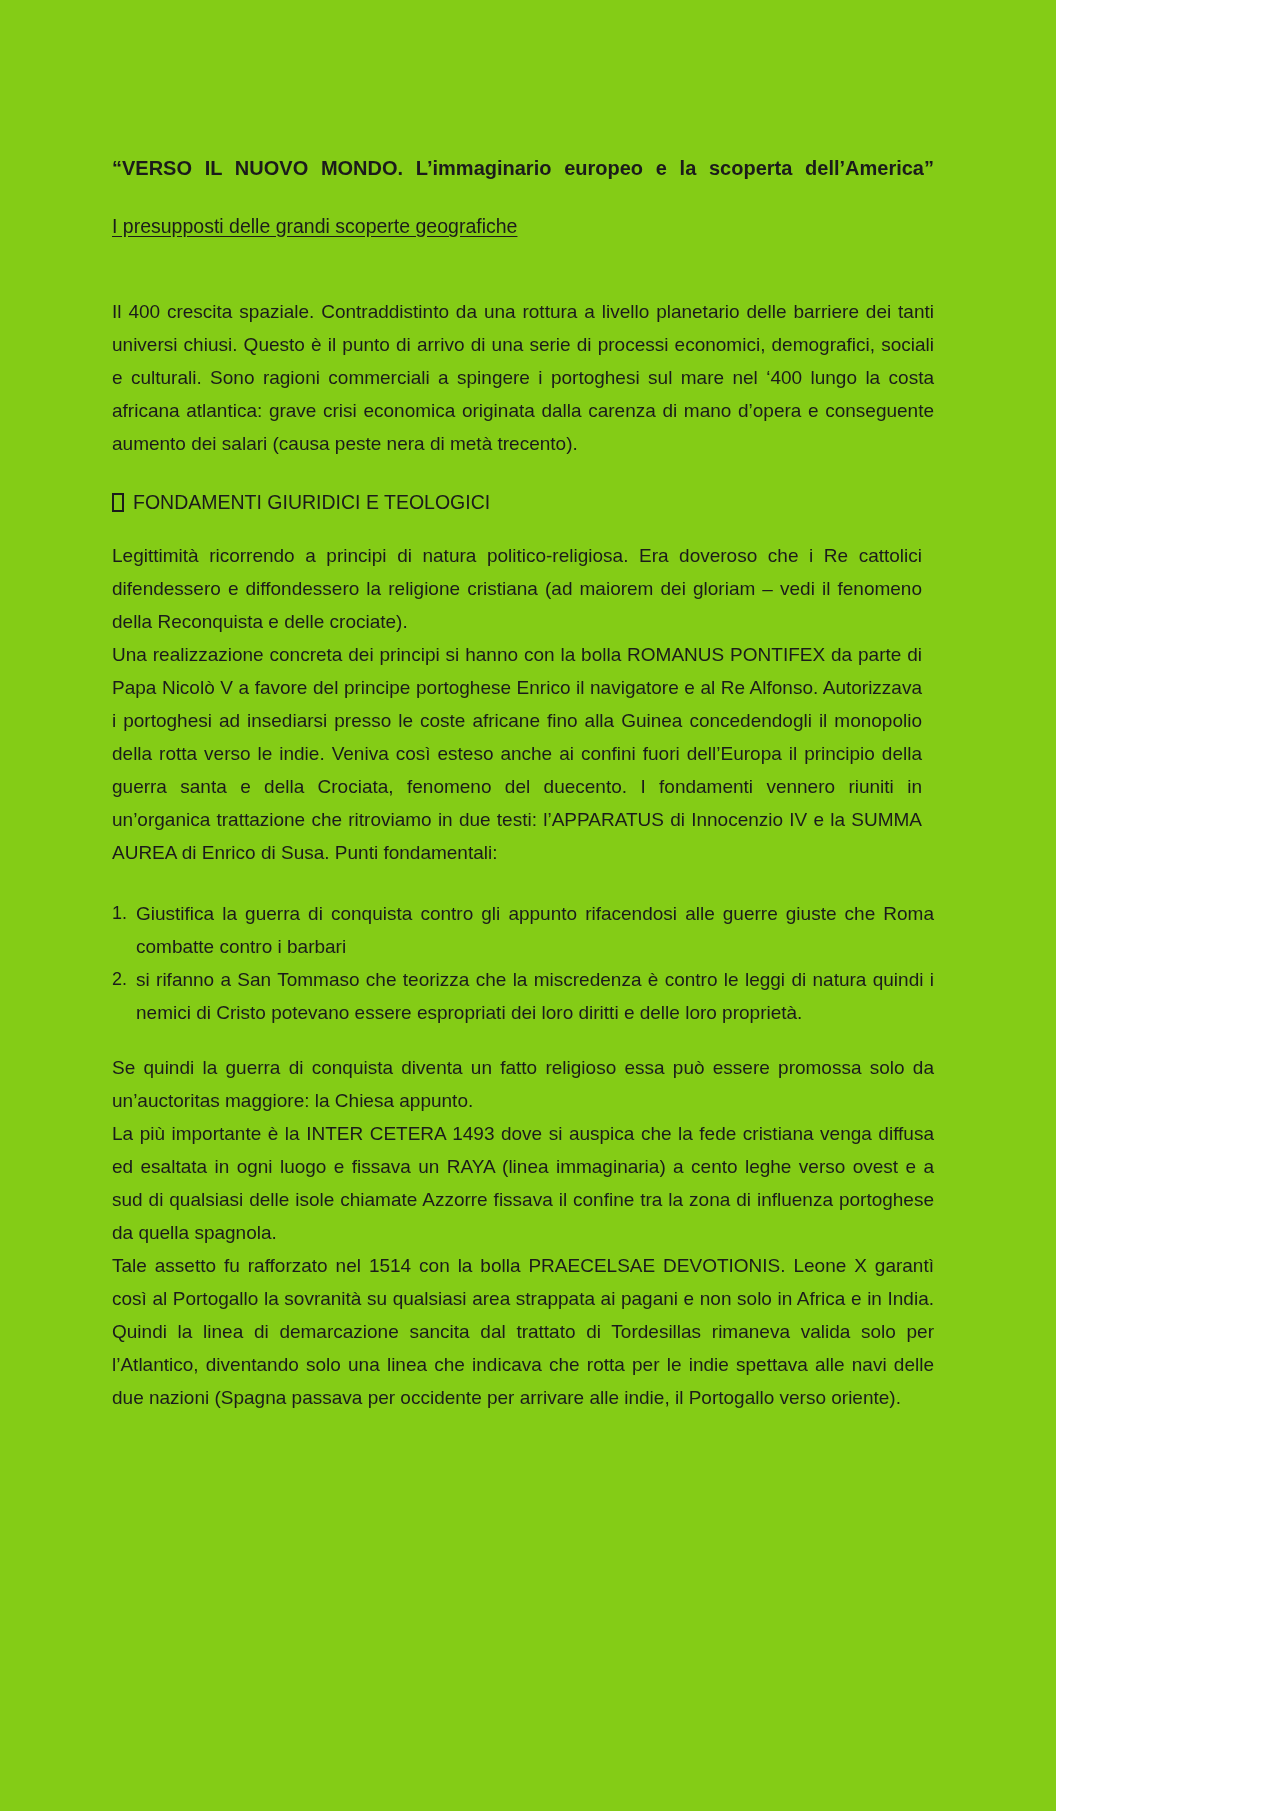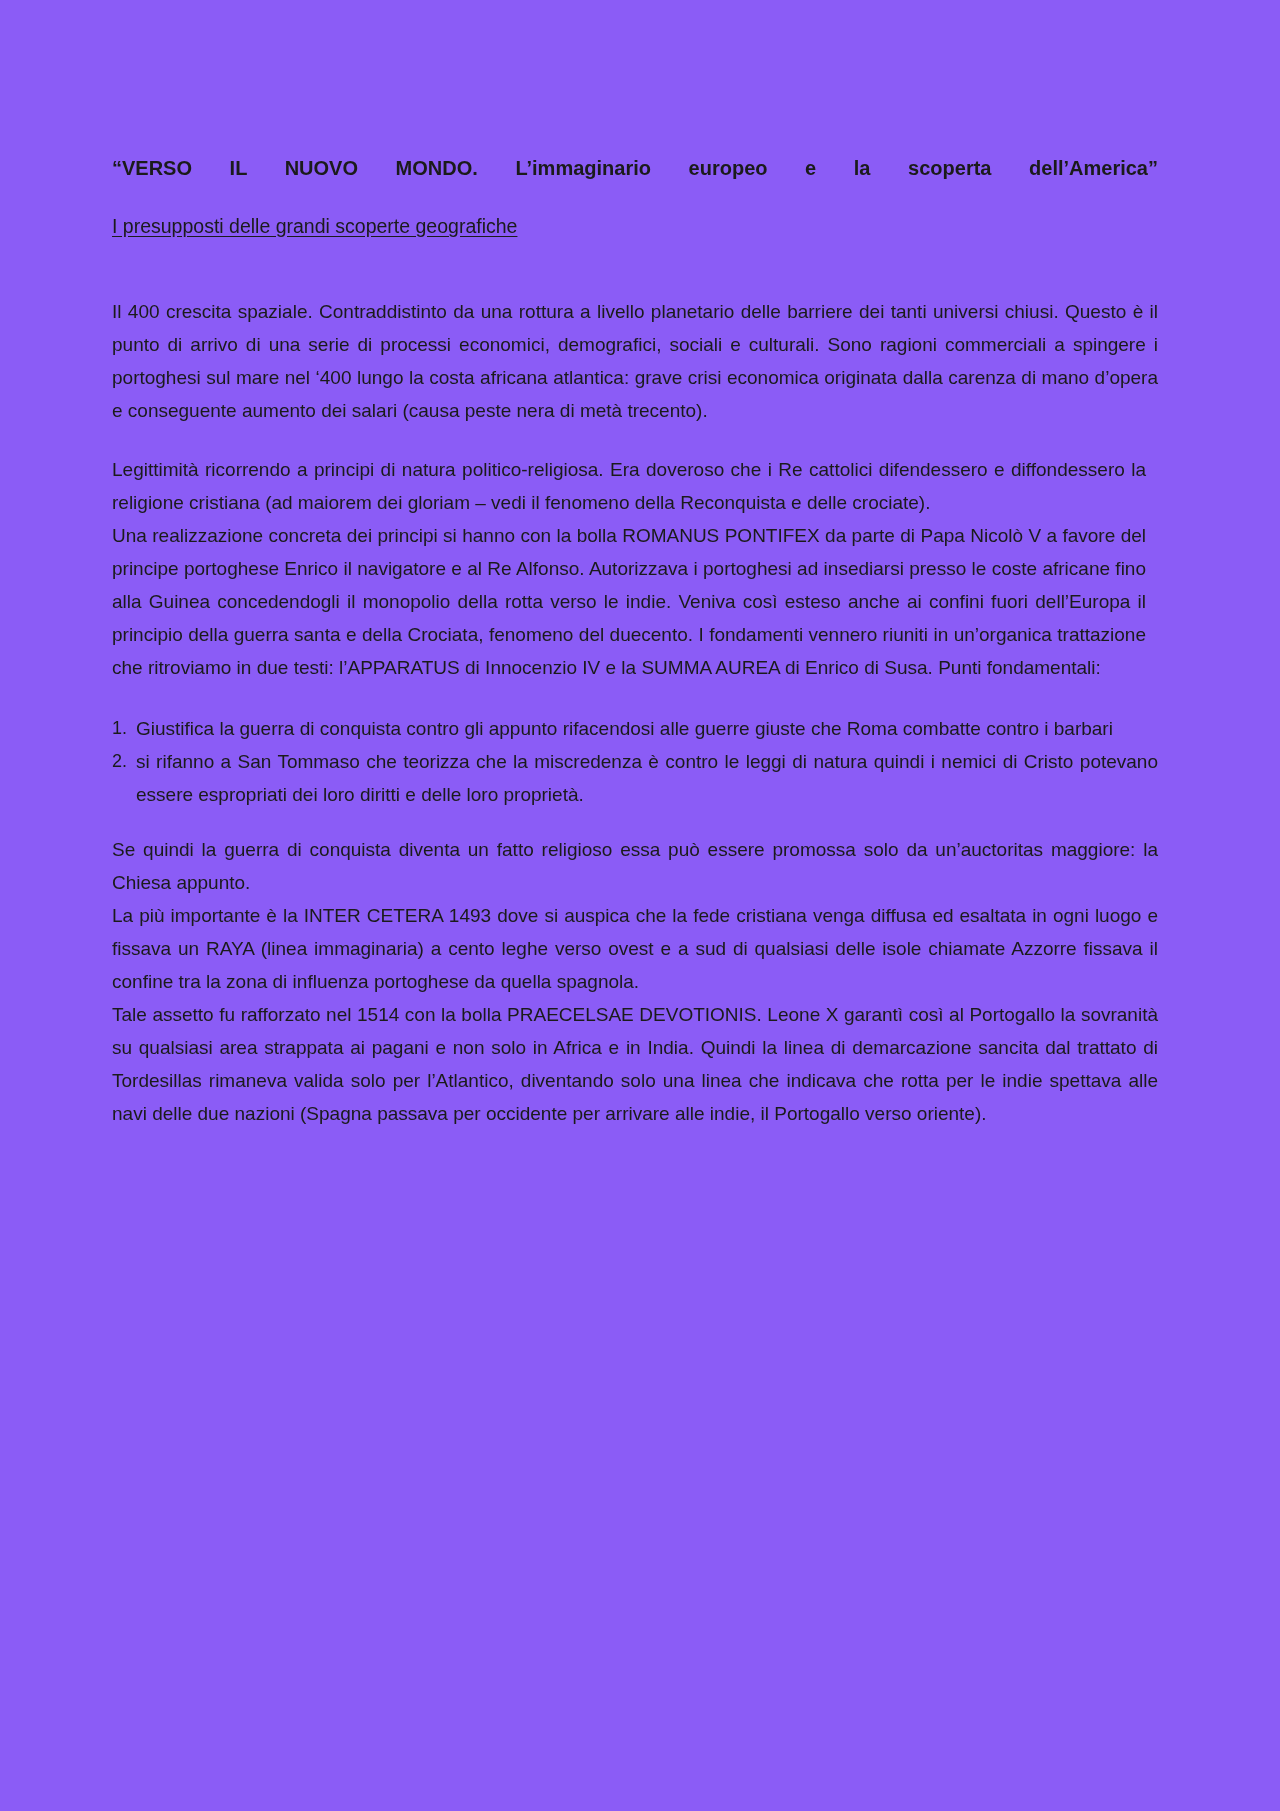--- a/index.html
+++ b/index.html
@@ -1,20 +1,20 @@
 <!DOCTYPE html>
 <html lang="it"><head>
 <meta charset="utf-8">
 <style>
   html, body { margin: 0; padding: 0; background: #ffffff; }
   .page {
     position: relative;
-    width: 1280px;
+    width: 1056px;
     height: 1811px;
-    background: #8b5cf6;
+    background: #84cc16;
     box-sizing: border-box;
     padding: 150px 122px 8px 112px;
     color: #1b1b1b;
     font-family: "Liberation Sans", "DejaVu Sans", sans-serif;
     font-size: 19px;
     line-height: 33px;
     overflow: hidden;
   }
   .doc-title {
     font-weight: bold;
@@ -75,20 +75,23 @@
 
   <div class="subtitle-wrap">
     <span class="subtitle">I presupposti delle grandi scoperte geografiche</span>
   </div>
 
 
   <div class="group-p1">
     <p class="body">Il 400 crescita spaziale. Contraddistinto da una rottura a livello planetario delle barriere dei tanti universi chiusi. Questo è il punto di arrivo di una serie di processi economici, demografici, sociali e culturali. Sono ragioni commerciali a spingere i portoghesi sul mare nel ‘400 lungo la costa africana atlantica: grave crisi economica originata dalla carenza di mano d’opera e conseguente aumento dei salari (causa peste nera di metà trecento).</p>
   </div>
 
+  <div class="section-heading h2">
+    <span class="glyph-box"></span><span>FONDAMENTI GIURIDICI E TEOLOGICI</span>
+  </div>
 
   <div class="group-p2">
     <p class="body">Legittimità ricorrendo a principi di natura politico-religiosa. Era doveroso che i Re cattolici difendessero e diffondessero la religione cristiana (ad maiorem dei gloriam – vedi il fenomeno della Reconquista e delle crociate).</p>
     <p class="body">Una realizzazione concreta dei principi si hanno con la bolla ROMANUS PONTIFEX da parte di Papa Nicolò V a favore del principe portoghese Enrico il navigatore e al Re Alfonso. Autorizzava i portoghesi ad insediarsi presso le coste africane fino alla Guinea concedendogli il monopolio della rotta verso le indie. Veniva così esteso anche ai confini fuori dell’Europa il principio della guerra santa e della Crociata, fenomeno del duecento. I fondamenti vennero riuniti in un’organica trattazione che ritroviamo in due testi: l’APPARATUS di Innocenzio IV e la SUMMA AUREA di Enrico di Susa. Punti fondamentali:</p>
   </div>
 
   <div class="numbered-list">
     <div class="list-item">
       <span class="list-marker">1.</span>
       <span class="list-text">Giustifica la guerra di conquista contro gli appunto rifacendosi alle guerre giuste che Roma combatte contro i barbari</span>

